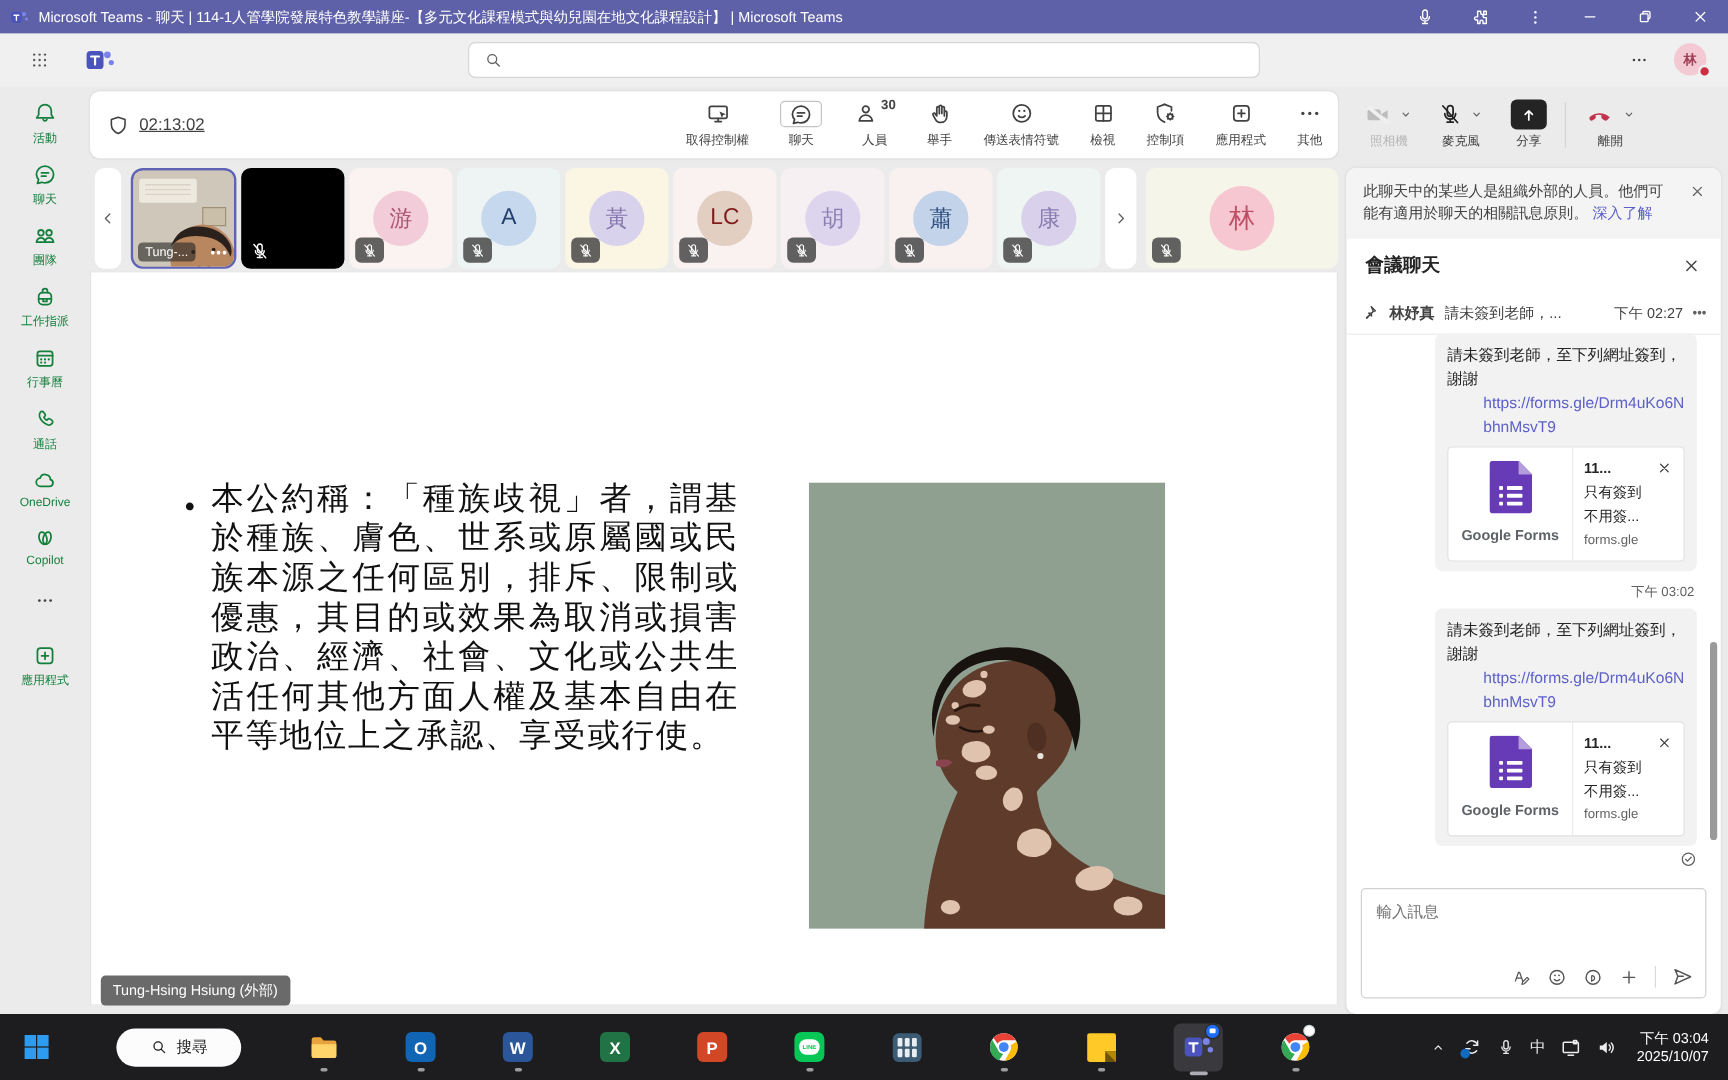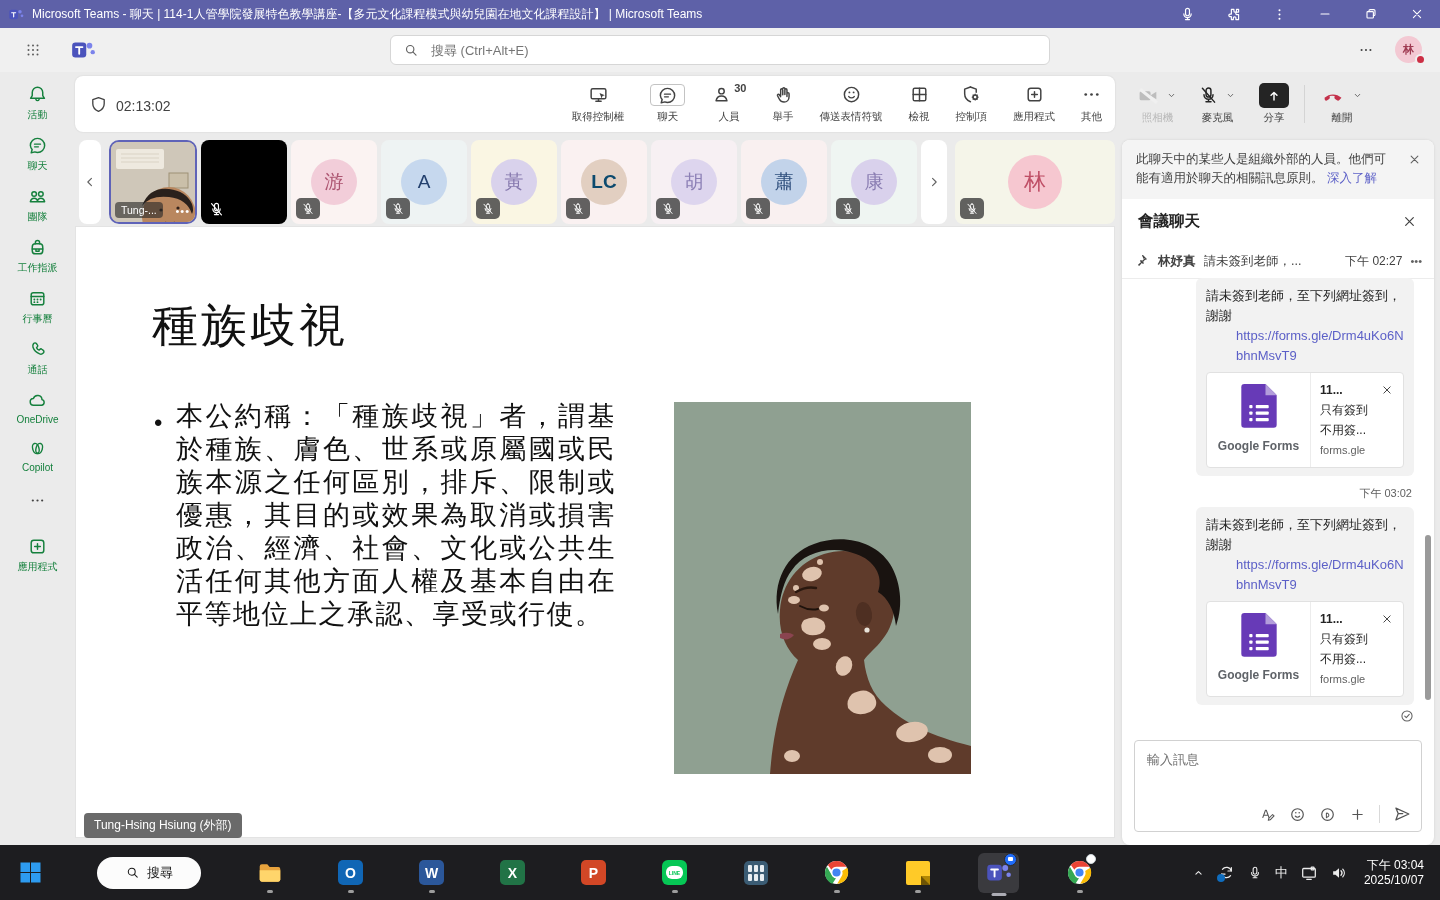--- a/index.html
+++ b/index.html
@@ -24,21 +24,21 @@
   #hdr-avatar{position:absolute;right:18px;top:8px;width:27px;height:27px;border-radius:50%;background:#f3c9d3;color:#9f3b52;font-size:11px;font-weight:700;display:flex;align-items:center;justify-content:center;}
   #presence{position:absolute;right:14px;top:26px;width:11px;height:11px;border-radius:50%;border:2px solid #f0f0f0;}
 
   
   #rail{position:absolute;left:0;top:72px;width:75px;height:773px;background:#ebebeb;display:flex;flex-direction:column;align-items:center;padding-top:12px;}
   .rail-item{width:89px;display:flex;flex-direction:column;align-items:center;color:#15803d;margin-bottom:13px;}
   .rail-item .lbl{font-size:10px;margin-top:3px;white-space:nowrap;}
 
   
   #toolbar{position:absolute;left:75px;top:76px;width:1040px;height:56px;background:#fff;border-radius:8px;box-shadow:0 0 2px rgba(0,0,0,.12);display:flex;align-items:center;}
-  #timer{display:flex;align-items:flex-end;gap:8px;margin-left:14px;color:#424242;font-size:14px;}
+  #timer{display:flex;align-items:flex-start;gap:8px;margin-left:14px;color:#424242;font-size:14px;text-decoration:underline;}
   #tb-buttons{margin-left:auto;display:flex;align-items:center;height:100%;}
   .tbtn{display:flex;flex-direction:column;align-items:center;justify-content:center;color:#424242;padding:0 13px;height:100%;}
   .tbtn .lbl{font-size:10.5px;margin-top:4px;white-space:nowrap;}
   .tbtn .iconrow{display:flex;align-items:flex-start;gap:2px;height:22px;}
   .tbtn.active .iconrow{border:1px solid #c3c3c3;border-radius:4px;padding:0 6px;}
   .badge30{font-size:11px;font-weight:700;margin-top:-2px;}
   #right-controls{position:absolute;left:1130px;top:76px;width:306px;height:56px;display:flex;align-items:center;}
   .rbtn{display:flex;flex-direction:column;align-items:center;color:#424242;padding:0 7px;}
   .rbtn .row{display:flex;align-items:center;gap:5px;height:24px;}
   .rbtn .lbl{font-size:10.5px;margin-top:3px;white-space:nowrap;}
@@ -387,21 +387,20 @@
     </span>
   <span id="hdr-logo">
       <svg width="26" height="24" viewBox="0 0 24 22">
         <use href="#s-teamslogo"></use>
       </svg>
     </span>
   <div id="searchbox">
     <svg class="ic" width="16" height="16" viewBox="0 0 20 20">
         <use href="#s-search"></use>
       </svg>
-    <input placeholder="搜尋 (Ctrl+Alt+E)" style="">
   </div>
   <span id="hdr-more">
       <svg width="16" height="16" viewBox="0 0 20 20" style="color:#424242">
         <use href="#s-dots"></use>
       </svg>
     </span>
   <div id="hdr-avatar">
       <span>林</span>
     </div>
   <div id="presence" style="background: rgb(204, 46, 68);"></div>
@@ -647,21 +646,21 @@
       </div>
     <div class="tile" style="background: rgb(250, 246, 227);">
         <div class="pcircle" style="background: rgb(217, 210, 236); color: rgb(133, 120, 173);">黃</div>
         <span class="micbadge">
           <svg class="ic" width="14" height="14" viewBox="0 0 20 20">
             <use href="#s-micoff"></use>
           </svg>
         </span>
       </div>
     <div class="tile" style="background: rgb(250, 241, 241);">
-        <div class="pcircle" style="background: rgb(226, 207, 193); color: #0c4a6e; font-weight: bold;">LC</div>
+        <div class="pcircle" style="background: rgb(226, 207, 193); color: #7f1d1d;">LC</div>
         <span class="micbadge">
           <svg class="ic" width="14" height="14" viewBox="0 0 20 20">
             <use href="#s-micoff"></use>
           </svg>
         </span>
       </div>
     <div class="tile" style="background: rgb(247, 240, 243);">
         <div class="pcircle" style="background: rgb(221, 213, 238); color: rgb(139, 127, 181);">胡</div>
         <span class="micbadge">
           <svg class="ic" width="14" height="14" viewBox="0 0 20 20">
@@ -695,21 +694,20 @@
     <div class="pcircle" style="background: rgb(246, 199, 208); color: rgb(191, 79, 102);">林</div>
     <span class="micbadge">
         <svg class="ic" width="14" height="14" viewBox="0 0 20 20">
           <use href="#s-micoff"></use>
         </svg>
       </span>
   </div>
 </div>
 
 <div id="stage">
-  <div id="slide-title">種族歧視</div>
   <div id="slide-dot">•</div>
   <div id="slide-body">本公約稱：「種族歧視」者，謂基於種族、膚色、世系或原屬國或民族本源之任何區別，排斥、限制或優惠，其目的或效果為取消或損害政治、經濟、社會、文化或公共生活任何其他方面人權及基本自由在平等地位上之承認、享受或行使。</div>
   <svg id="illus" viewBox="0 0 297 372">
     <rect width="297" height="372" fill="#8fa091"></rect>
     <path d="M96 372C100 320 112 285 124 258C112 247 104 230 106 208C108 182 124 160 150 152C178 143 206 154 216 178C224 196 222 222 208 238C202 246 194 252 190 258C192 276 198 292 212 304C232 322 258 334 297 344L297 372Z" fill="#5f3b2b"></path>
     <path d="M104 212C98 180 112 152 140 142C170 131 202 140 216 162C226 178 230 202 222 224C220 208 214 196 204 190C210 174 200 158 182 152C158 143 130 150 118 168C110 178 106 194 104 212Z" fill="#191310"></path>
     <ellipse cx="138" cy="172" rx="10" ry="7" fill="#dfc3ae" transform="rotate(-15 138 172)"></ellipse>
     <circle cx="146" cy="160" r="3" fill="#dfc3ae"></circle>
     <circle cx="122" cy="186" r="3" fill="#dfc3ae"></circle>
     <ellipse cx="120" cy="198" rx="6" ry="4" fill="#dfc3ae"></ellipse>

